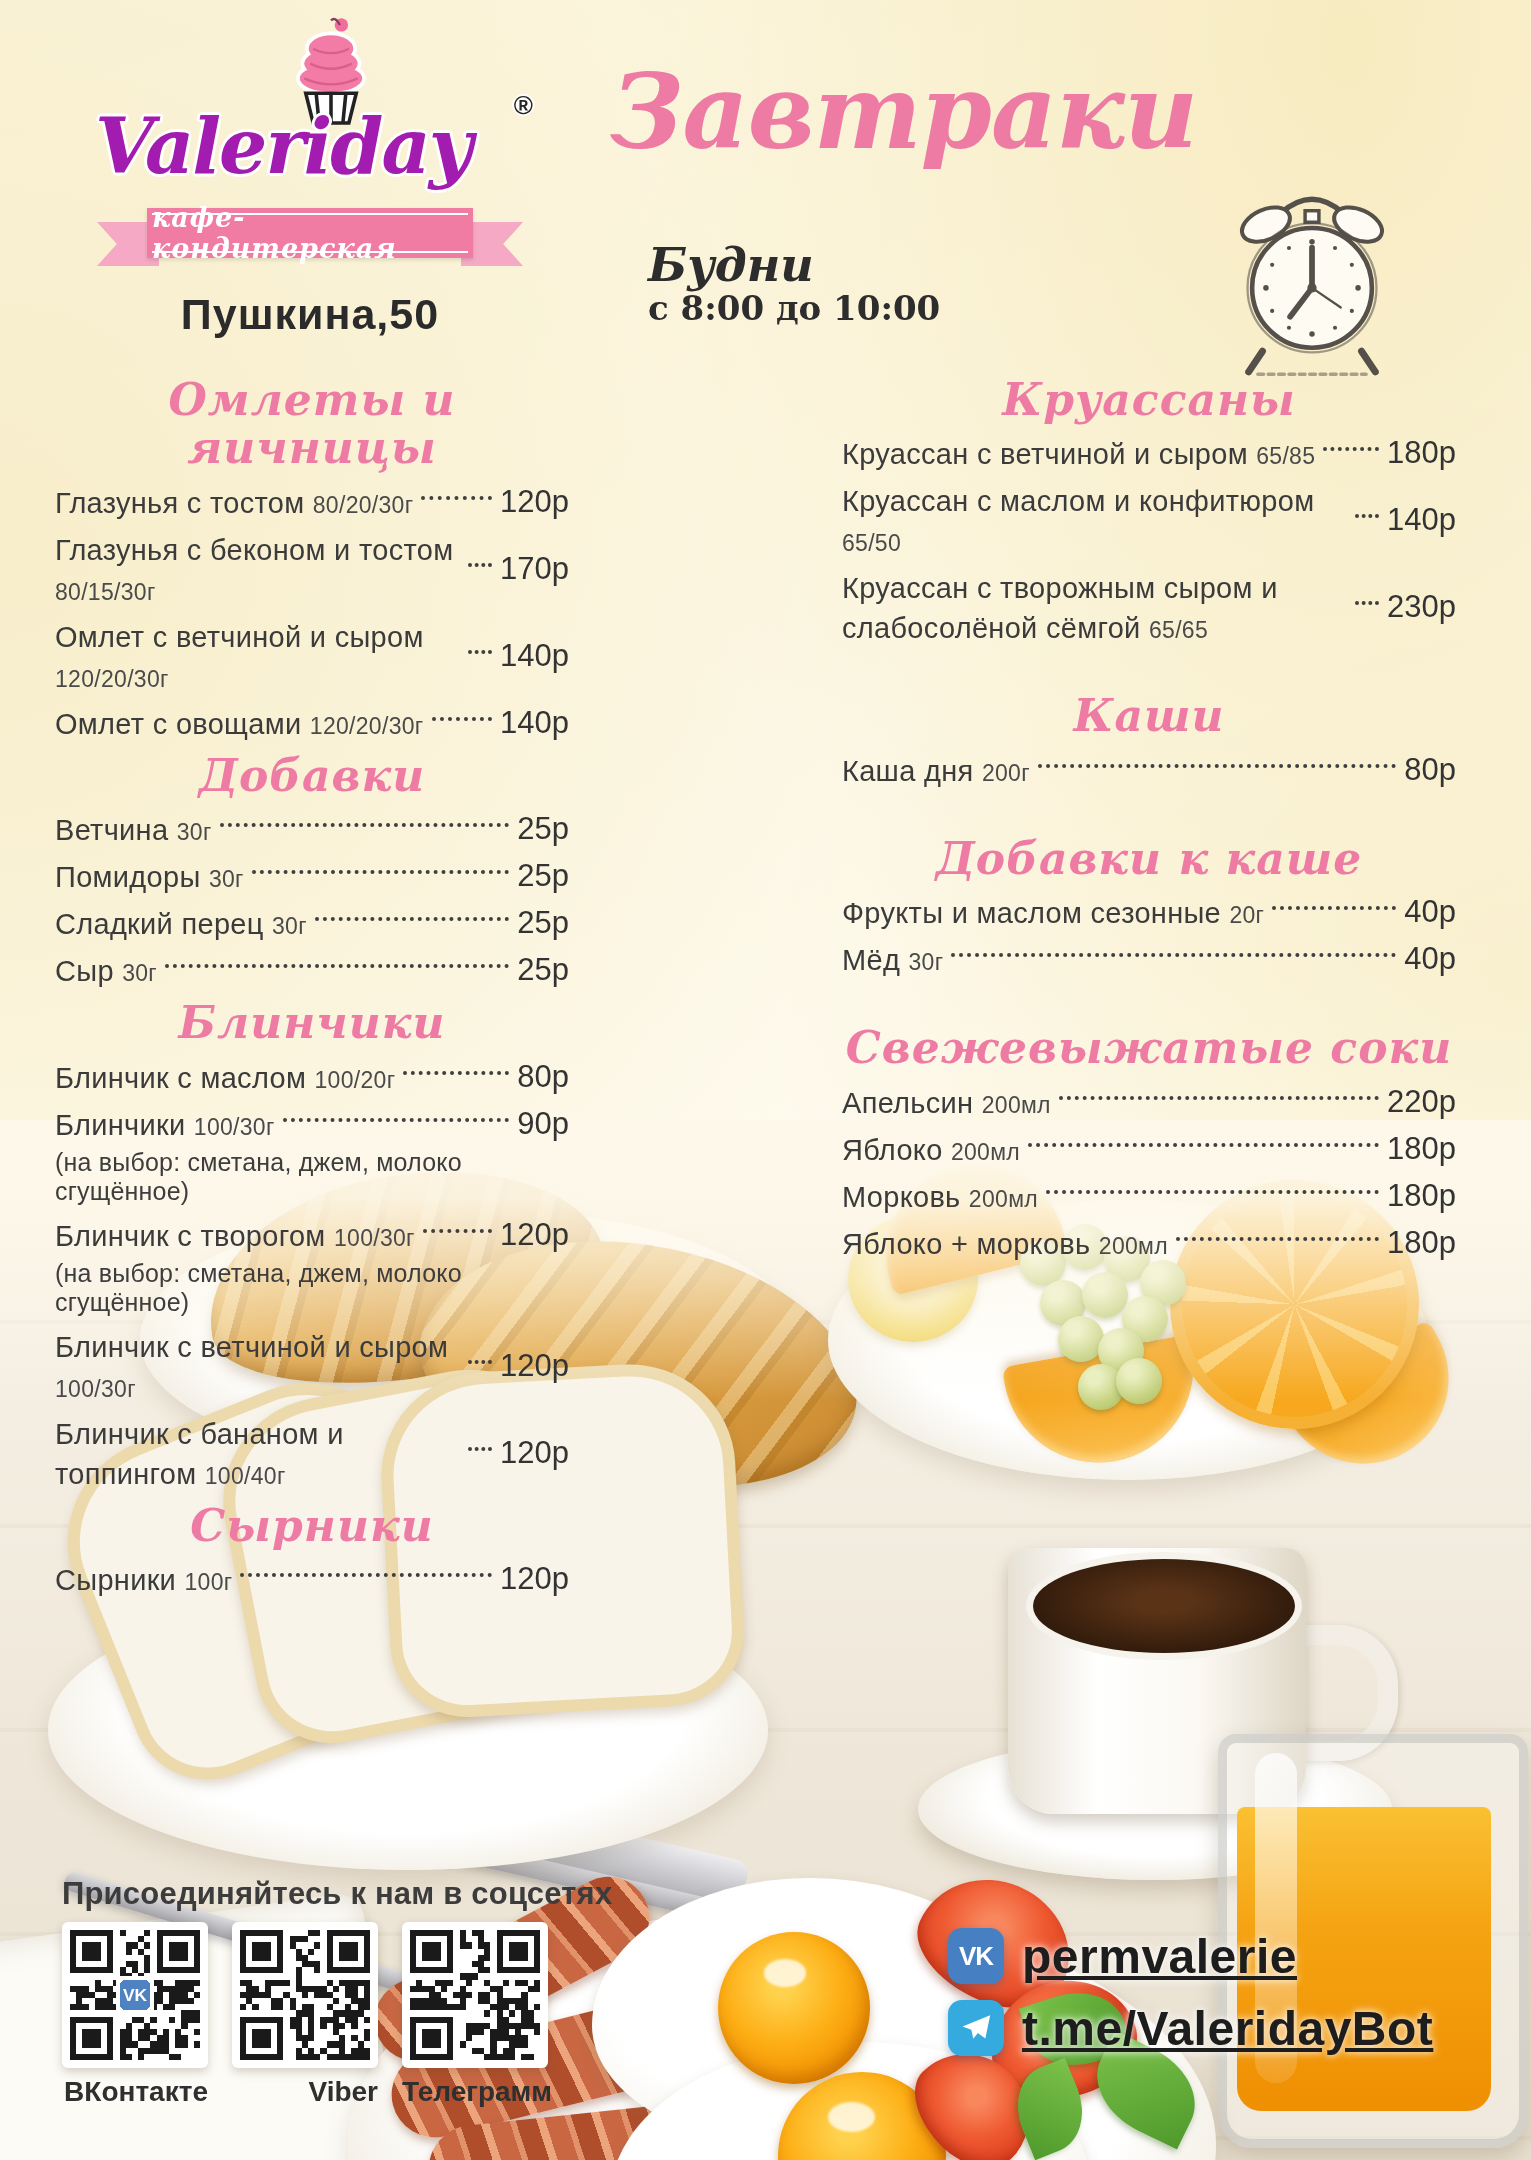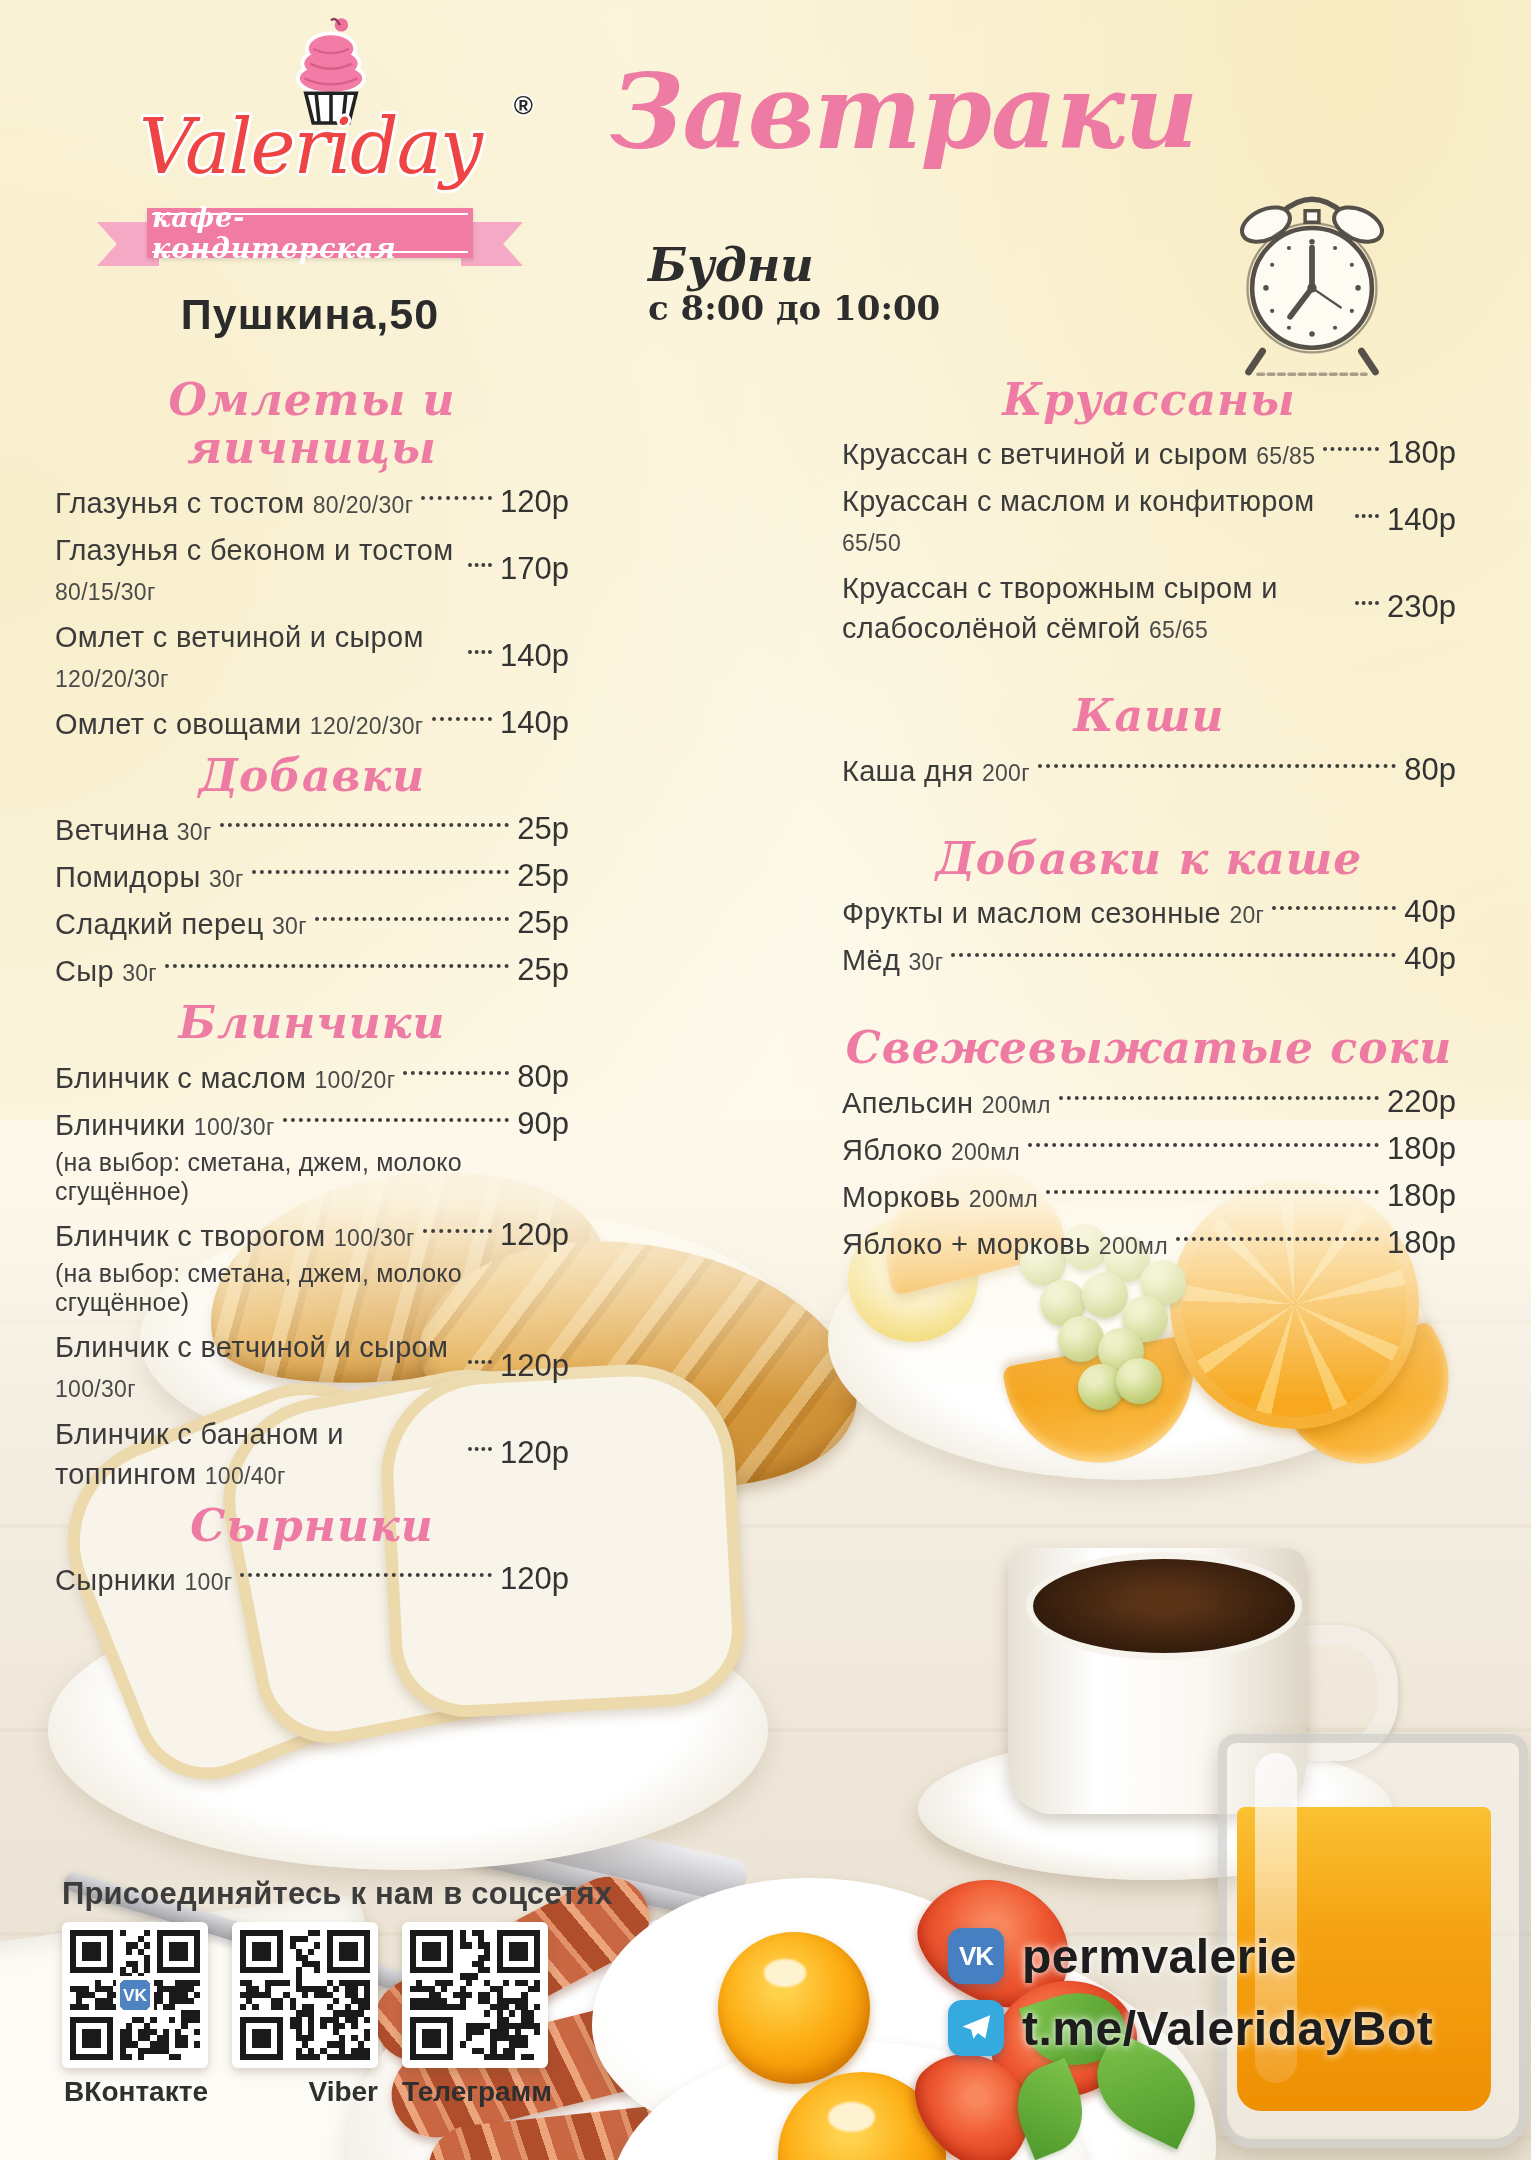--- a/index.html
+++ b/index.html
@@ -9,23 +9,23 @@
     background:
       radial-gradient(ellipse at 88% 2%, #f7ebc0 0%, rgba(247,235,192,0) 38%),
       radial-gradient(ellipse at 0% 25%, #f8eecb 0%, rgba(248,238,203,0) 42%),
       radial-gradient(ellipse at 100% 45%, #faf1d2 0%, rgba(250,241,210,0) 35%),
       linear-gradient(160deg,#fbf4da 0%,#fdf9ea 45%,#fefcf3 75%,#fdf8e6 100%);
   }
   .abs{position:absolute;}
   
   .logo-wrap{left:95px;top:30px;width:430px;height:300px;z-index:5;}
   .brand-name{
-    position:absolute;left:0;top:72px;width:430px;text-align:center;
-    font-family:"DejaVu Serif",serif;font-style:italic;font-weight:400;
-    font-size:76px;color:#ef4444;letter-spacing:-2px;
+    position:absolute;left:0;top:72px;width:430px;text-align:left;
+    font-family:"DejaVu Serif",serif;font-style:italic;font-weight:700;
+    font-size:76px;color:#a21caf;letter-spacing:-2px;
     text-shadow:-3px 0 #fff,3px 0 #fff,0 -3px #fff,0 3px #fff,-2px -2px #fff,2px 2px #fff,-2px 2px #fff,2px -2px #fff;
   }
   .brand-reg{position:absolute;right:-8px;top:60px;font-size:26px;font-weight:700;color:#262626;
     text-shadow:-2px 0 #fff,2px 0 #fff,0 -2px #fff,0 2px #fff;}
   .cupcake{position:absolute;left:190px;top:-14px;}
   .ribbon{position:absolute;left:52px;top:178px;width:326px;height:50px;background:#f07ca3;
     box-shadow:0 2px 4px rgba(0,0,0,.12);z-index:2;}
   .ribbon-inner{position:absolute;left:5px;right:5px;top:5px;bottom:5px;border-top:2px solid #fff;border-bottom:2px solid #fff;
     display:flex;align-items:center;justify-content:center;}
   .ribbon-text{font-family:"DejaVu Serif",serif;font-style:italic;font-weight:700;font-size:27px;color:#fff;letter-spacing:1px;}
@@ -147,21 +147,21 @@
   .qr-label{top:2076px;width:146px;text-align:right;font-size:28px;font-weight:700;color:#2f2f2f;z-index:8;}
   .ql1{left:62px;} .ql2{left:232px;} .ql3{left:402px;}
   .handle-row{display:flex;align-items:center;gap:18px;z-index:8;}
   .vk-row{left:948px;top:1928px;}
   .tg-row{left:948px;top:2000px;}
   .net-icon{width:56px;height:56px;border-radius:14px;display:flex;align-items:center;justify-content:center;flex:0 0 auto;
     box-shadow:0 3px 8px rgba(40,80,140,.35);}
   .vk-icon{background:#4680c2;color:#fff;font-weight:700;font-size:26px;letter-spacing:-1px;}
   .tg-icon{background:#34aadf;}
   .handle-text{font-size:48px;font-weight:700;color:#1d1d1d;letter-spacing:.5px;
-    text-shadow:0 0 6px rgba(255,255,255,.8),0 0 12px rgba(255,255,255,.6);}
+    text-shadow:0 0 6px rgba(255,255,255,.8),0 0 12px rgba(255,255,255,.6);text-decoration:underline;}
 </style>
 </head>
 <body>
 
 <div class="abs logo-wrap">
   <div class="cupcake">
     <svg width="92" height="110" viewBox="0 0 60 74">
       <g stroke="#fff" stroke-width="5" fill="none" stroke-linejoin="round">
         <ellipse cx="30" cy="22" rx="15" ry="9"></ellipse>
           <ellipse cx="30" cy="32" rx="18" ry="9"></ellipse>

